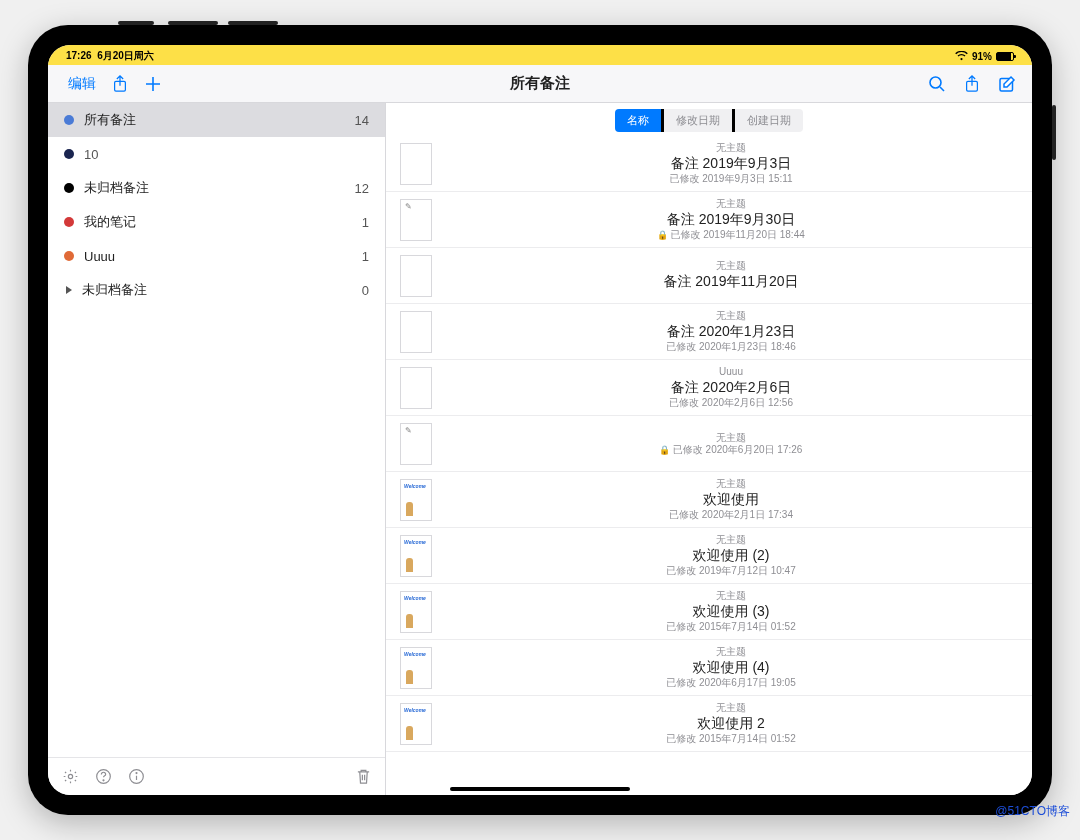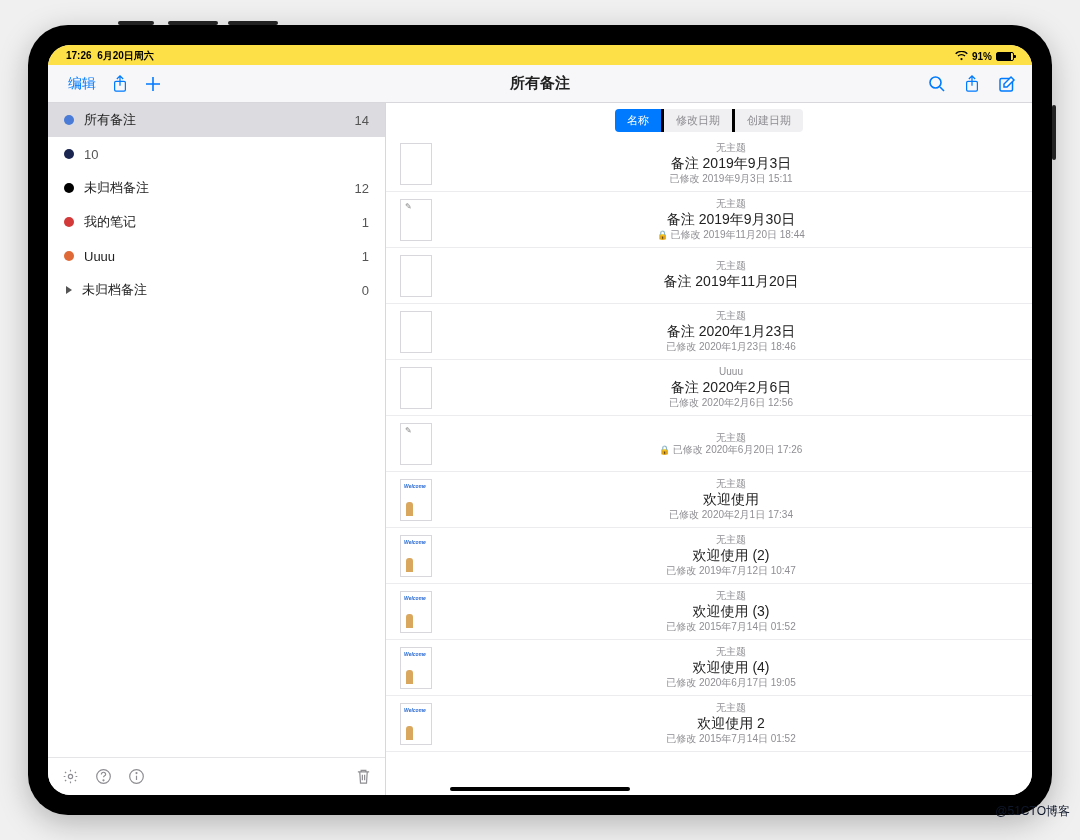--- a/index.html
+++ b/index.html
@@ -46,21 +46,21 @@
 .thumb { width: 32px; height: 42px; border: 1px solid #d8d8dc; background: #fff; margin-right: 12px; flex: none; position: relative; overflow: hidden; }
 .thumb.w::before { content: "Welcome"; position: absolute; top: 3px; left: 3px; font-size: 5px; color: #2a6bd6; font-style: italic; font-weight: 700; }
 .thumb.w::after { content: ""; position: absolute; bottom: 4px; left: 5px; width: 7px; height: 14px; background: linear-gradient(#d9a85e,#d9a85e); border-radius: 3px 3px 0 0; }
 .thumb.s::before { content: "✎"; position: absolute; top: 2px; left: 4px; font-size: 8px; color: #888; }
 .ninfo { flex: 1; min-width: 0; text-align: center; }
 .nsub { font-size: 10px; color: #8e8e93; line-height: 1.2; }
 .ntitle { font-size: 14px; color: #222; line-height: 1.3; }
 .nmod { font-size: 10px; color: #8e8e93; line-height: 1.2; margin-top: 0; }
 .nmod .lock { font-size: 9px; margin-right: 2px; }
 .homebar { position: absolute; bottom: 24px; left: 50%; transform: translateX(-50%); width: 180px; height: 4px; background: #000; border-radius: 3px; }
-.watermark { position: absolute; right: 10px; bottom: 20px; font-size: 12px; color: #0f172a; }
+.watermark { position: absolute; right: 10px; bottom: 20px; font-size: 12px; color: #1d4ed8; }
 </style>
 </head>
 <body>
 
 <div class="device">
   <div class="btn3d t1"></div>
   <div class="btn3d t2"></div>
   <div class="btn3d t3"></div>
   <div class="btn3d r1"></div>
   <div class="screen">

